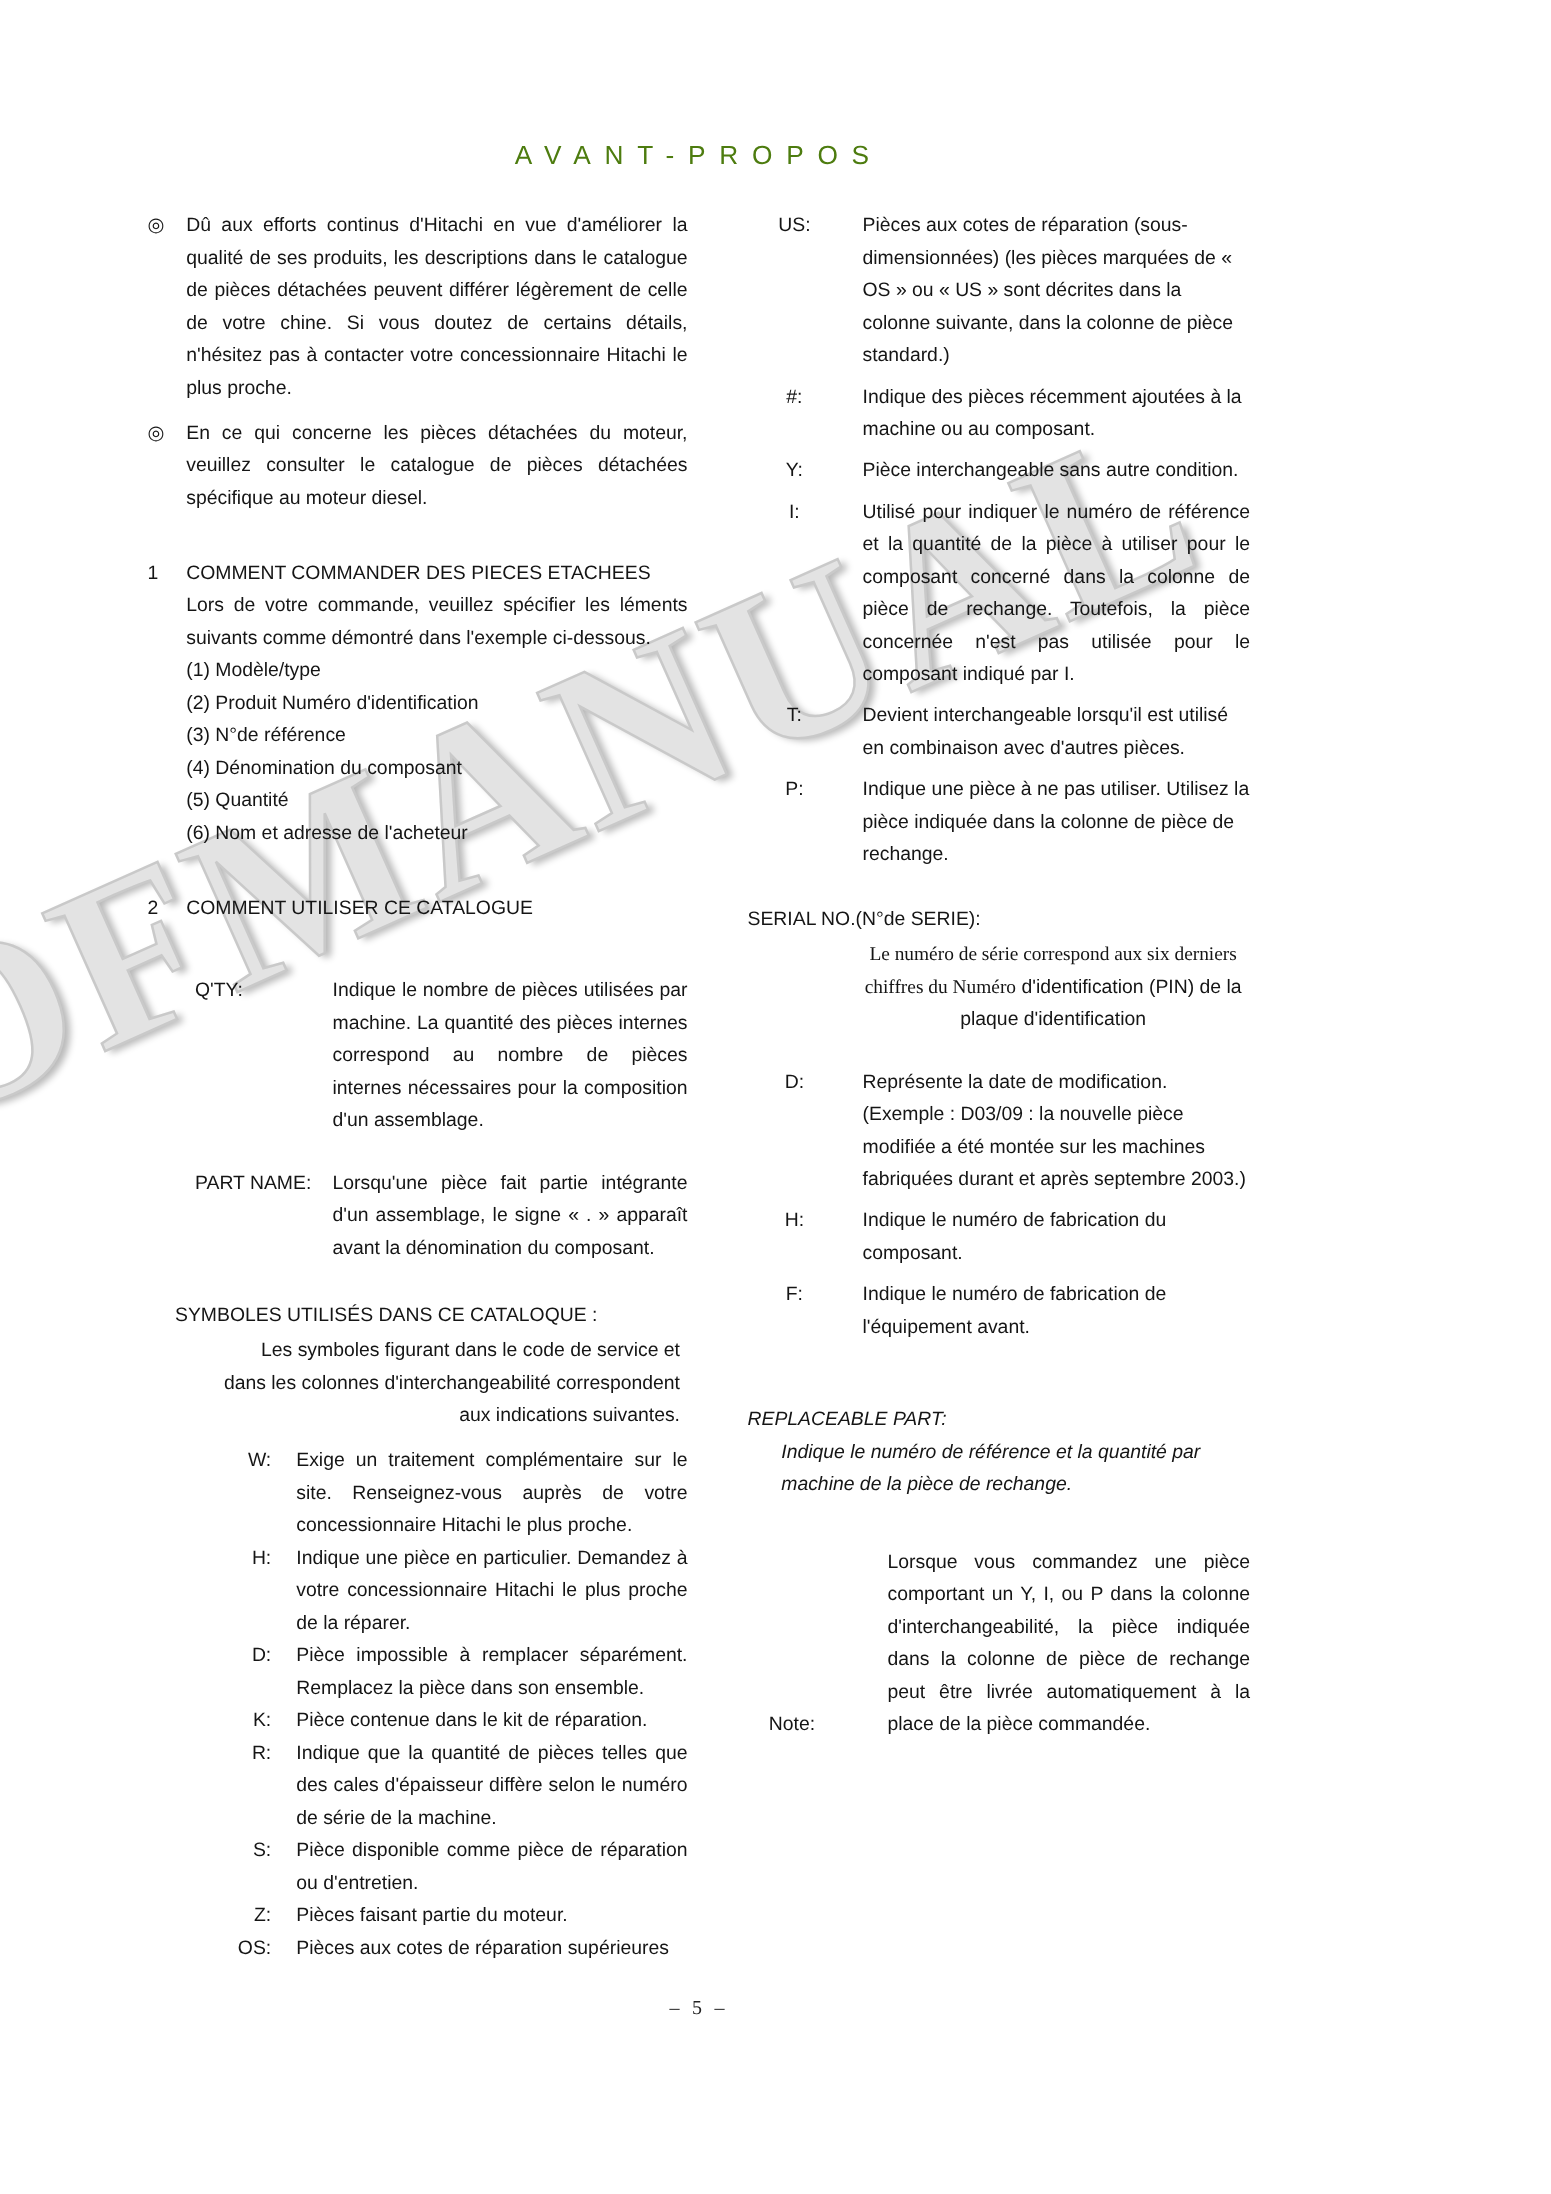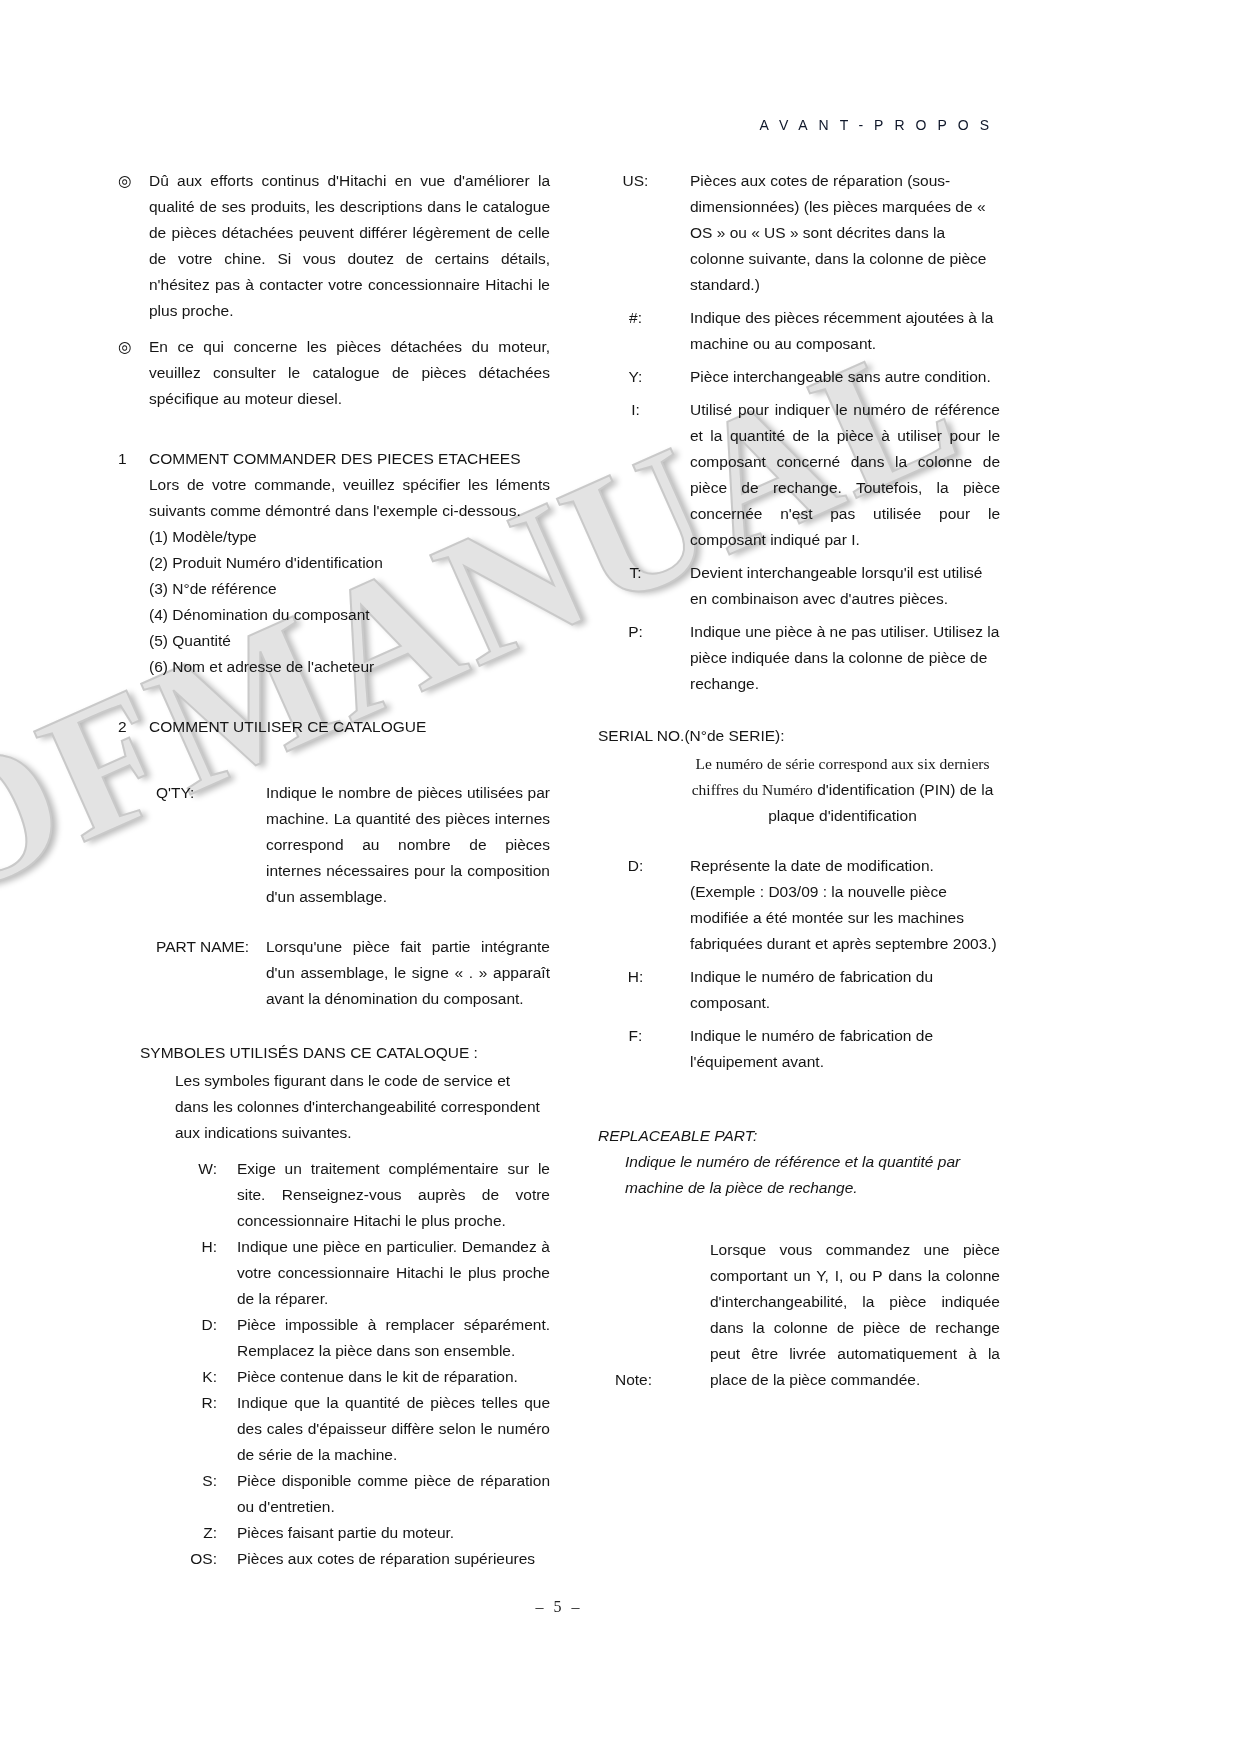--- a/index.html
+++ b/index.html
@@ -35,25 +35,25 @@
     position: absolute;
     left: 118px;
     top: 112px;
     width: 882px;
     z-index: 1;
     font-size: 15.5px;
     line-height: 26px;
   }
   .title {
     margin: 0 0 30px 0;
-    text-align: right;
-    font-size: 14px;
+    text-align: center;
+    font-size: 21px;
     font-weight: 400;
     letter-spacing: 11px;
-    color: #0f172a;
+    color: #4d7c0f;
   }
   .columns { display: flex; gap: 48px; align-items: flex-start; }
   .col-left  { flex: none; width: 432px; }
   .col-right { flex: none; width: 402px; }
   p { margin: 0; }
   .just { text-align: justify; }
 
   
   .bullet { display: flex; }
   .bullet + .bullet { margin-top: 10px; }
@@ -66,21 +66,21 @@
   .sec-body { padding-left: 31px; }
   .items div { white-space: nowrap; }
 
   .defs { margin-top: 40px; padding-left: 38px; }
   .def-row { display: flex; }
   .def-row + .def-row { margin-top: 24px; }
   .def-term { flex: none; width: 110px; }
   .def-row p { flex: 1; }
 
   .symheading { margin-top: 28px; padding-left: 22px; }
-  .symintro { margin-top: 2px; padding-left: 57px; padding-right: 6px; }
+  .symintro { margin-top: 2px; padding-left: 57px; padding-right: 6px; text-align: right; }
 
   .sym-list { margin-top: 10px; }
   .sym-row { display: flex; }
   .sym-row .lab { flex: none; width: 99px; text-align: right; }
   .sym-row p { flex: 1; margin-left: 20px; }
 
   
   .rsym-row { display: flex; }
   .rsym-row + .rsym-row { margin-top: 7px; }
   .rsym-row .lab { flex: none; width: 75px; text-align: center; }

